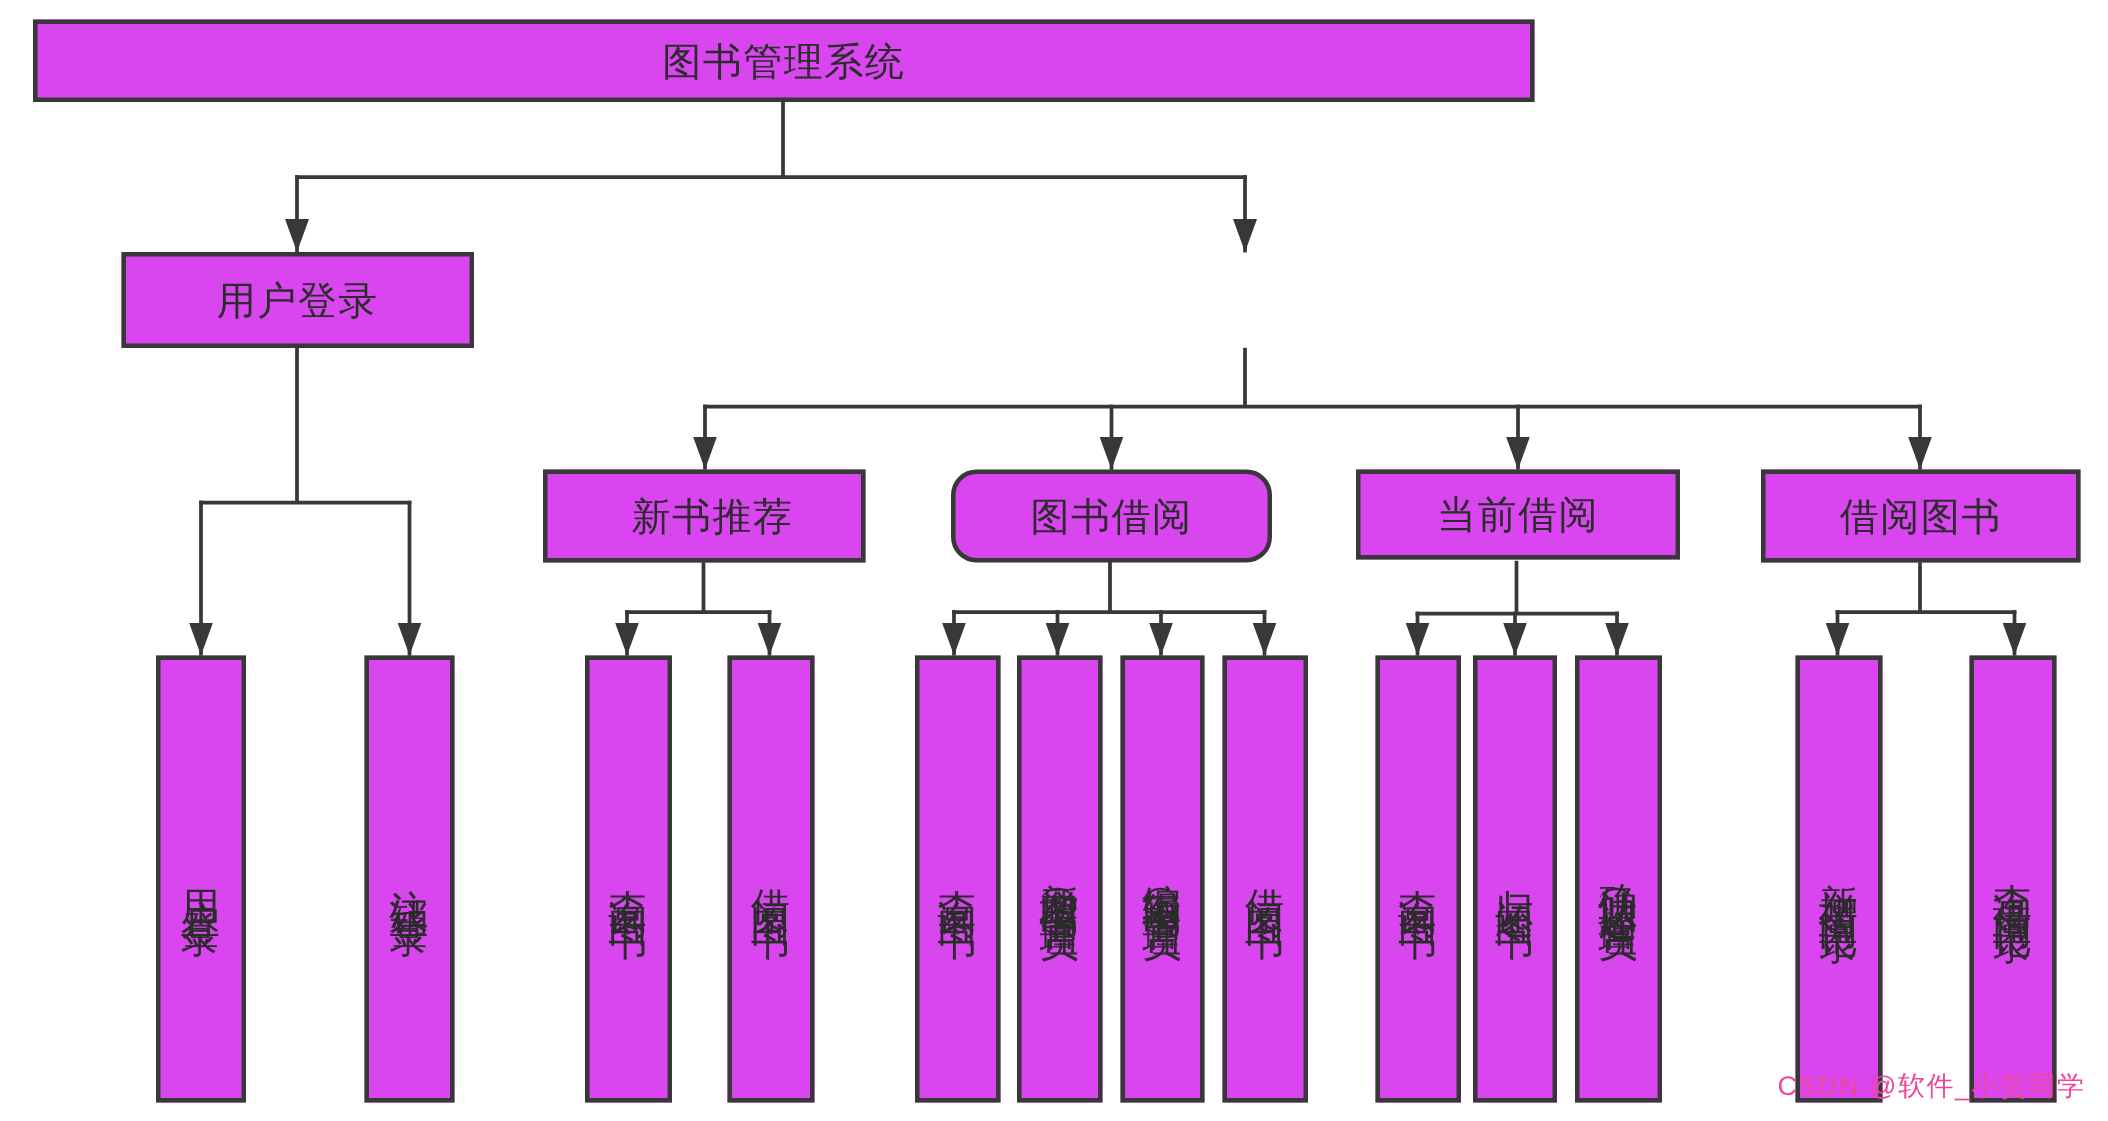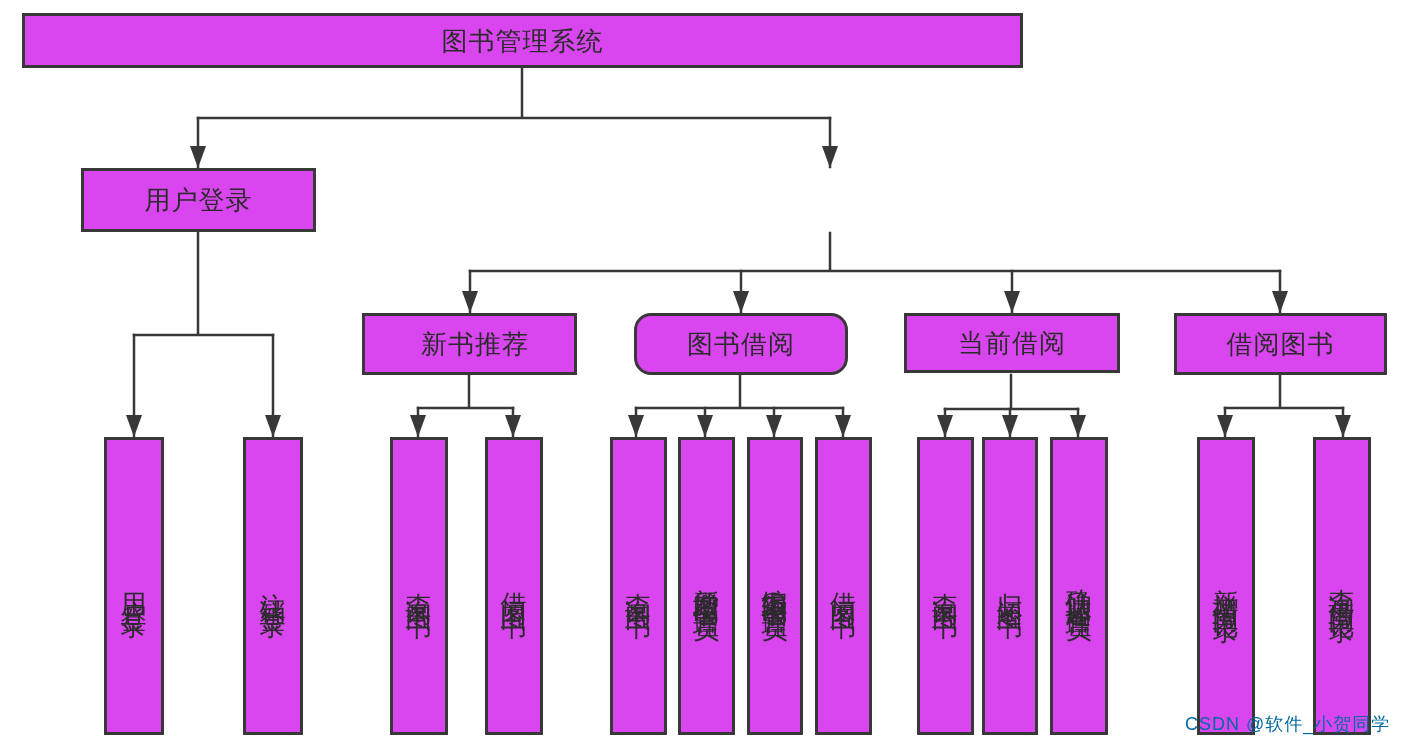--- a/index.html
+++ b/index.html
@@ -31,21 +31,21 @@
     white-space:nowrap;
     line-height:1;
   }
   .sp7{letter-spacing:7px;}
   .sp6{letter-spacing:6px;}
   .sp4{letter-spacing:4px;}
   .watermark{
     position:absolute;
     left:1185px;top:712px;
     font-size:18px;
-    color:#0369a1;
+    color:#ec4899;
     letter-spacing:1px;
     z-index:5;
   }
 </style>
 </head>
 <body>
 
 <div class="canvas">
 
   <svg class="wires" width="1405" height="747" viewBox="0 0 1405 747">

